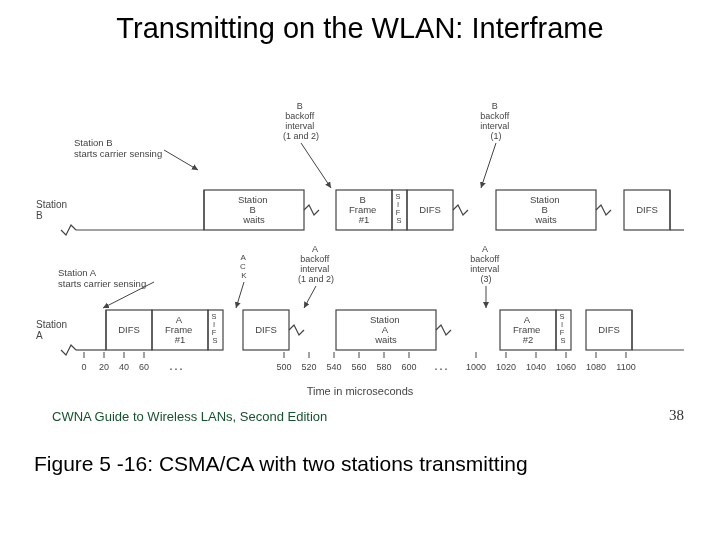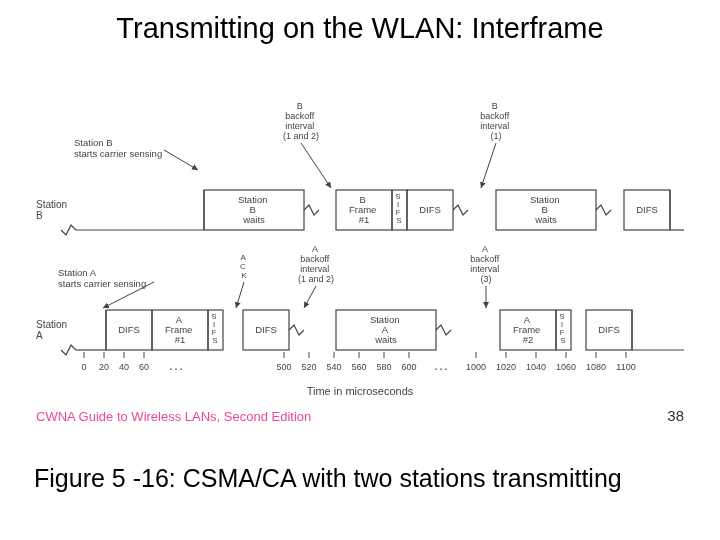--- a/index.html
+++ b/index.html
@@ -1,23 +1,23 @@
 <!DOCTYPE html>
 <html><head>
 <meta charset="utf-8">
 <style>
   * { box-sizing: border-box; margin: 0; padding: 0; }
   html, body { width: 720px; height: 540px; font-family: Arial, Helvetica, sans-serif; background: #fff; color: #000; }
   .slide { position: relative; width: 720px; height: 444px; }
   .title { font-size: 29px; text-align: center; padding: 10px 40px 0 40px; line-height: 1.25; font-weight: 400; }
   .diagram { position: absolute; left: 36px; top: 100px; width: 648px; height: 310px; }
   .diagram text, .diagram tspan { font-family: Arial, Helvetica, sans-serif; fill: #444; }
-  .caption { position: absolute; left: 34px; top: 464px; font-size: 25px; }
-  .footer-left { position: absolute; left: 36px; bottom: 20px; font-size: 13px; color: #ec4899; }
-  .footer-right { position: absolute; right: 36px; bottom: 20px; font-size: 15px; color: #333; }
+  .caption { position: absolute; left: 34px; top: 452px; font-size: 21px; }
+  .footer-left { position: absolute; left: 52px; bottom: 20px; font-size: 13px; color: #14532d; }
+  .footer-right { position: absolute; right: 36px; bottom: 20px; font-size: 15px; color: #333; font-family: Liberation Serif, serif; }
 </style>
 </head>
 <body>
 
 <div class="slide">
   <h1 class="title">
     <span>Transmitting on the WLAN: Interframe</span><br>
   </h1>
 
   <svg class="diagram" viewBox="0 0 648 310">

